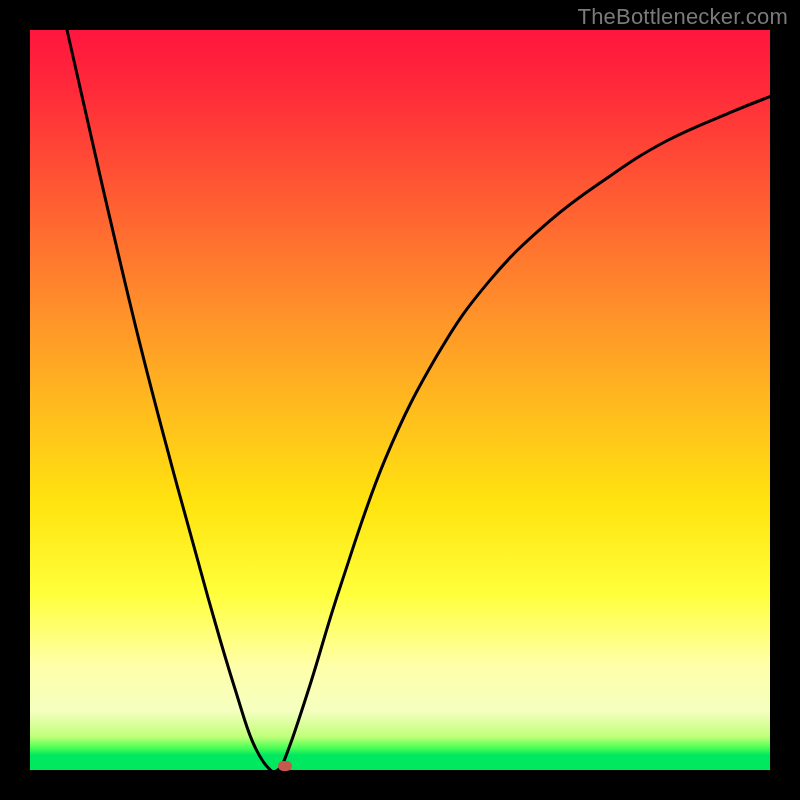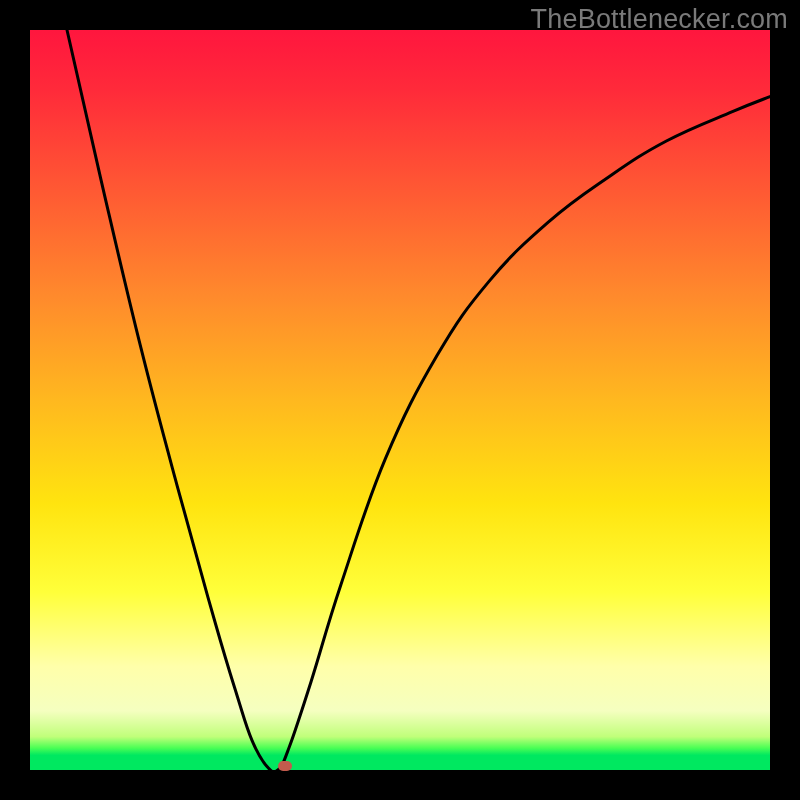--- a/index.html
+++ b/index.html
@@ -70,21 +70,21 @@
     height: 10px;
     border-radius: 5px;
     background: #c25b4d;
     transform: translate(-50%, -50%);
   }
   .watermark {
     position: absolute;
     top: 4px;
     right: 12px;
     color: #7a7a7a;
-    font-size: 27px;
+    font-size: 22px;
     font-weight: 400;
     letter-spacing: 0.2px;
   }
 </style>
 </head>
 <body>
 
 <div class="frame">
   <div class="watermark">TheBottlenecker.com</div>
   <div class="plot-area">

